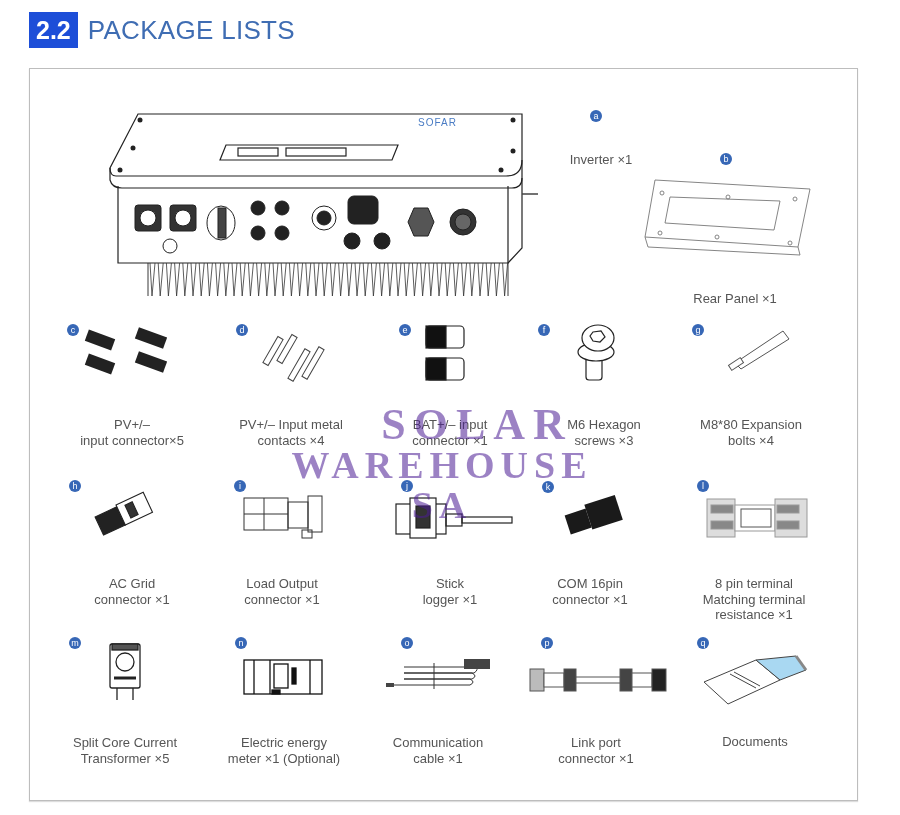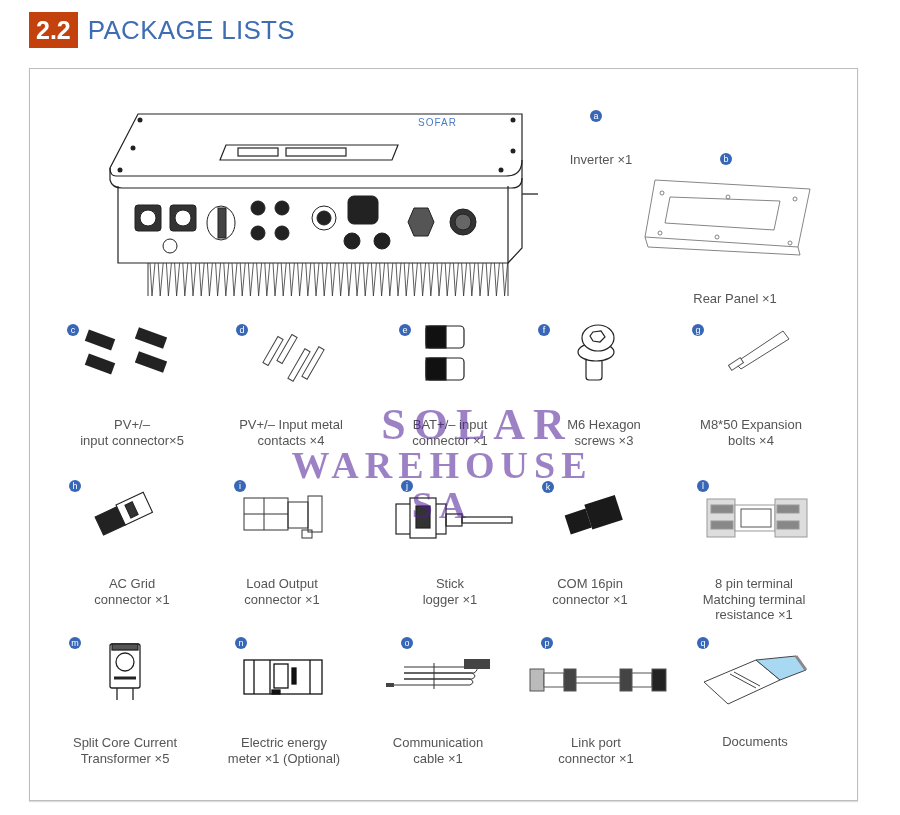--- a/index.html
+++ b/index.html
@@ -1,18 +1,18 @@
 <!DOCTYPE html>
 <html><head>
 <meta charset="utf-8">
 <style>
   html, body { margin:0; padding:0; background:#ffffff; }
   body { width:900px; height:815px; position:relative; overflow:hidden; font-family:"Liberation Sans", sans-serif; color:#555; }
   .sec-header { position:absolute; left:29px; top:12px; display:flex; align-items:center; }
-  .sec-num { background:#c2410c; color:#fff; font-size:25px; font-weight:bold; padding:2px 7px; line-height:32px; }
+  .sec-num { background:#1d4ed8; color:#fff; font-size:25px; font-weight:bold; padding:2px 7px; line-height:32px; }
   .sec-title { color:#3f6db3; font-size:26px; margin-left:10px; letter-spacing:0.3px; }
   .frame { position:absolute; left:29px; top:68px; width:827px; height:731px; border:1px solid #bdbdbd; box-shadow:0 1px 1px #ddd; background:#fff; }
   .badge { position:absolute; width:12px; height:12px; border-radius:50%; background:#3767b6; color:#fff; font-size:9px; line-height:12px; text-align:center; font-family:"Liberation Sans", sans-serif; }
   .label { position:absolute; text-align:center; font-size:13px; line-height:15.5px; color:#555; white-space:pre-line; width:170px;margin-top:24px; }
   .pic { position:absolute; }
   .watermark { position:absolute; left:272px; top:405px; width:340px; text-align:center; color:#4c1d95; opacity:0.55; font-weight:bold; font-family:Liberation Serif, serif; pointer-events:none; }
   .wm1 { font-size:44px; letter-spacing:8px; line-height:40px; margin-left:70px; }
   .wm2 { font-size:38px; letter-spacing:6px; line-height:40px; }
 </style>
 </head>
@@ -186,21 +186,21 @@
 <div class="label" style="left:519px;top:393px">M6 Hexagon
 screws ×3</div>
 
 <div class="badge" style="left: 692px; top: 324px; background: rgb(55, 103, 182);">g</div>
 <svg class="pic" style="left:725px;top:325px" width="70" height="50" viewBox="0 0 70 50">
   <g fill="#fff" stroke="#555" stroke-width="1">
       <path d="M10 38 L58 6 L64 14 L16 44 Z"></path>
       <rect x="4" y="36" width="14" height="6" transform="rotate(-33 11 39)"></rect>
     </g>
 </svg>
-<div class="label" style="left:666px;top:393px">M8*50 Expansion
+<div class="label" style="left:666px;top:393px">M8*80 Expansion
 bolts ×4</div>
 
 <div class="badge" style="left: 69px; top: 480px; background: rgb(55, 103, 182);">h</div>
 <svg class="pic" style="left:90px;top:485px" width="75" height="55" viewBox="0 0 75 55">
   <g transform="rotate(-25 37 27)" stroke="#222" stroke-width="1.1">
       <rect x="6" y="18" width="24" height="20" fill="#222"></rect>
       <rect x="30" y="16" width="30" height="22" fill="#fff"></rect>
       <rect x="38" y="20" width="8" height="14" fill="#333"></rect>
     </g>
 </svg>

